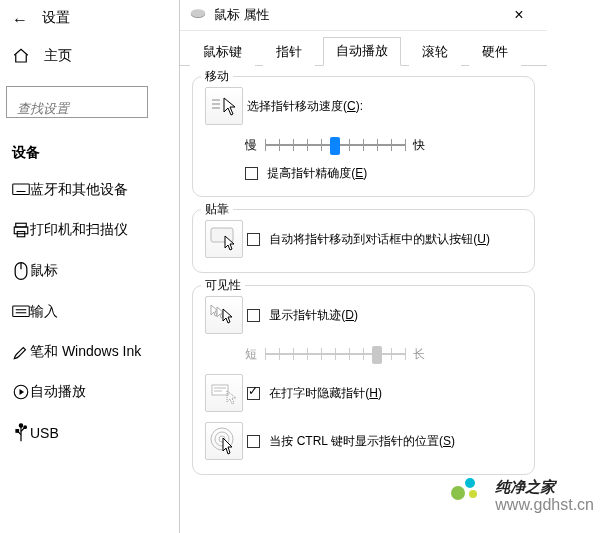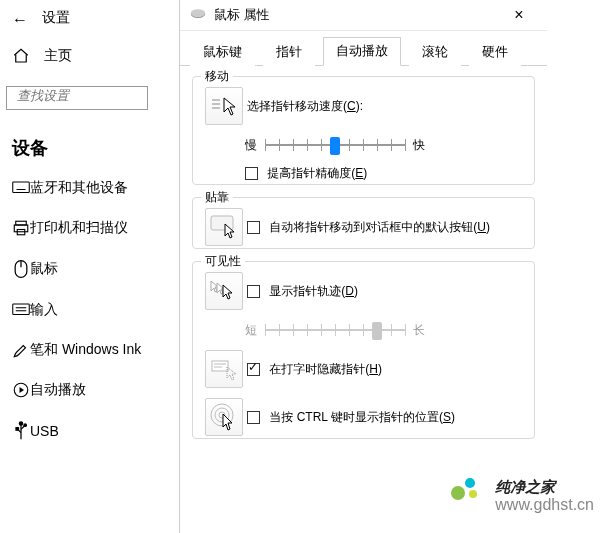--- a/index.html
+++ b/index.html
@@ -35,40 +35,40 @@
   .settings-title { font-size: 14px; }
   .home-row {
     display: flex;
     align-items: center;
     gap: 14px;
     padding: 10px 0 10px 12px;
   }
   .search-wrap {
     margin: 10px 6px 0 6px;
     border: 1px solid #999;
-    height: 24px;
-    display: flex;
-    align-items: flex-start;
+    height: 32px;
+    display: flex;
+    align-items: flex-end;
     padding: 0 8px;
     box-sizing: border-box;
   }
   .search-input {
     flex: 1;
     border: none;
     outline: none;
     font-size: 13px;
     font-family: inherit;
     font-style: italic;
     color: #666;
     background: transparent;
   }
   .section-label {
     margin: 26px 0 8px 12px;
     font-weight: 600;
-    font-size: 18px;
+    font-size: 14px;
   }
   .nav-item {
     display: flex;
     align-items: center;
     padding: 11px 4px 11px 12px;
     cursor: pointer;
     font-size: 14px;
     white-space: nowrap;
   }
   .nav-icon { width: 18px; display:flex; justify-content:center; }
@@ -124,22 +124,22 @@
     background: #fff;
     border-bottom: 1px solid #fff;
   }
   .dlg-body {
     flex: 1;
     padding: 10px 12px 0 12px;
     overflow: hidden;
   }
   .group {
     border: 1px solid #d9d9d9;
-    border-radius: 4px;
-    padding: 10px 12px 2px 12px;
+    border-radius: 10px;
+    padding: 10px 12px 14px 12px;
     margin-bottom: 12px;
     position: relative;
   }
   .group-title {
     position: absolute;
     top: -9px;
     left: 8px;
     background: #fff;
     padding: 0 4px;
     font-size: 12px;

